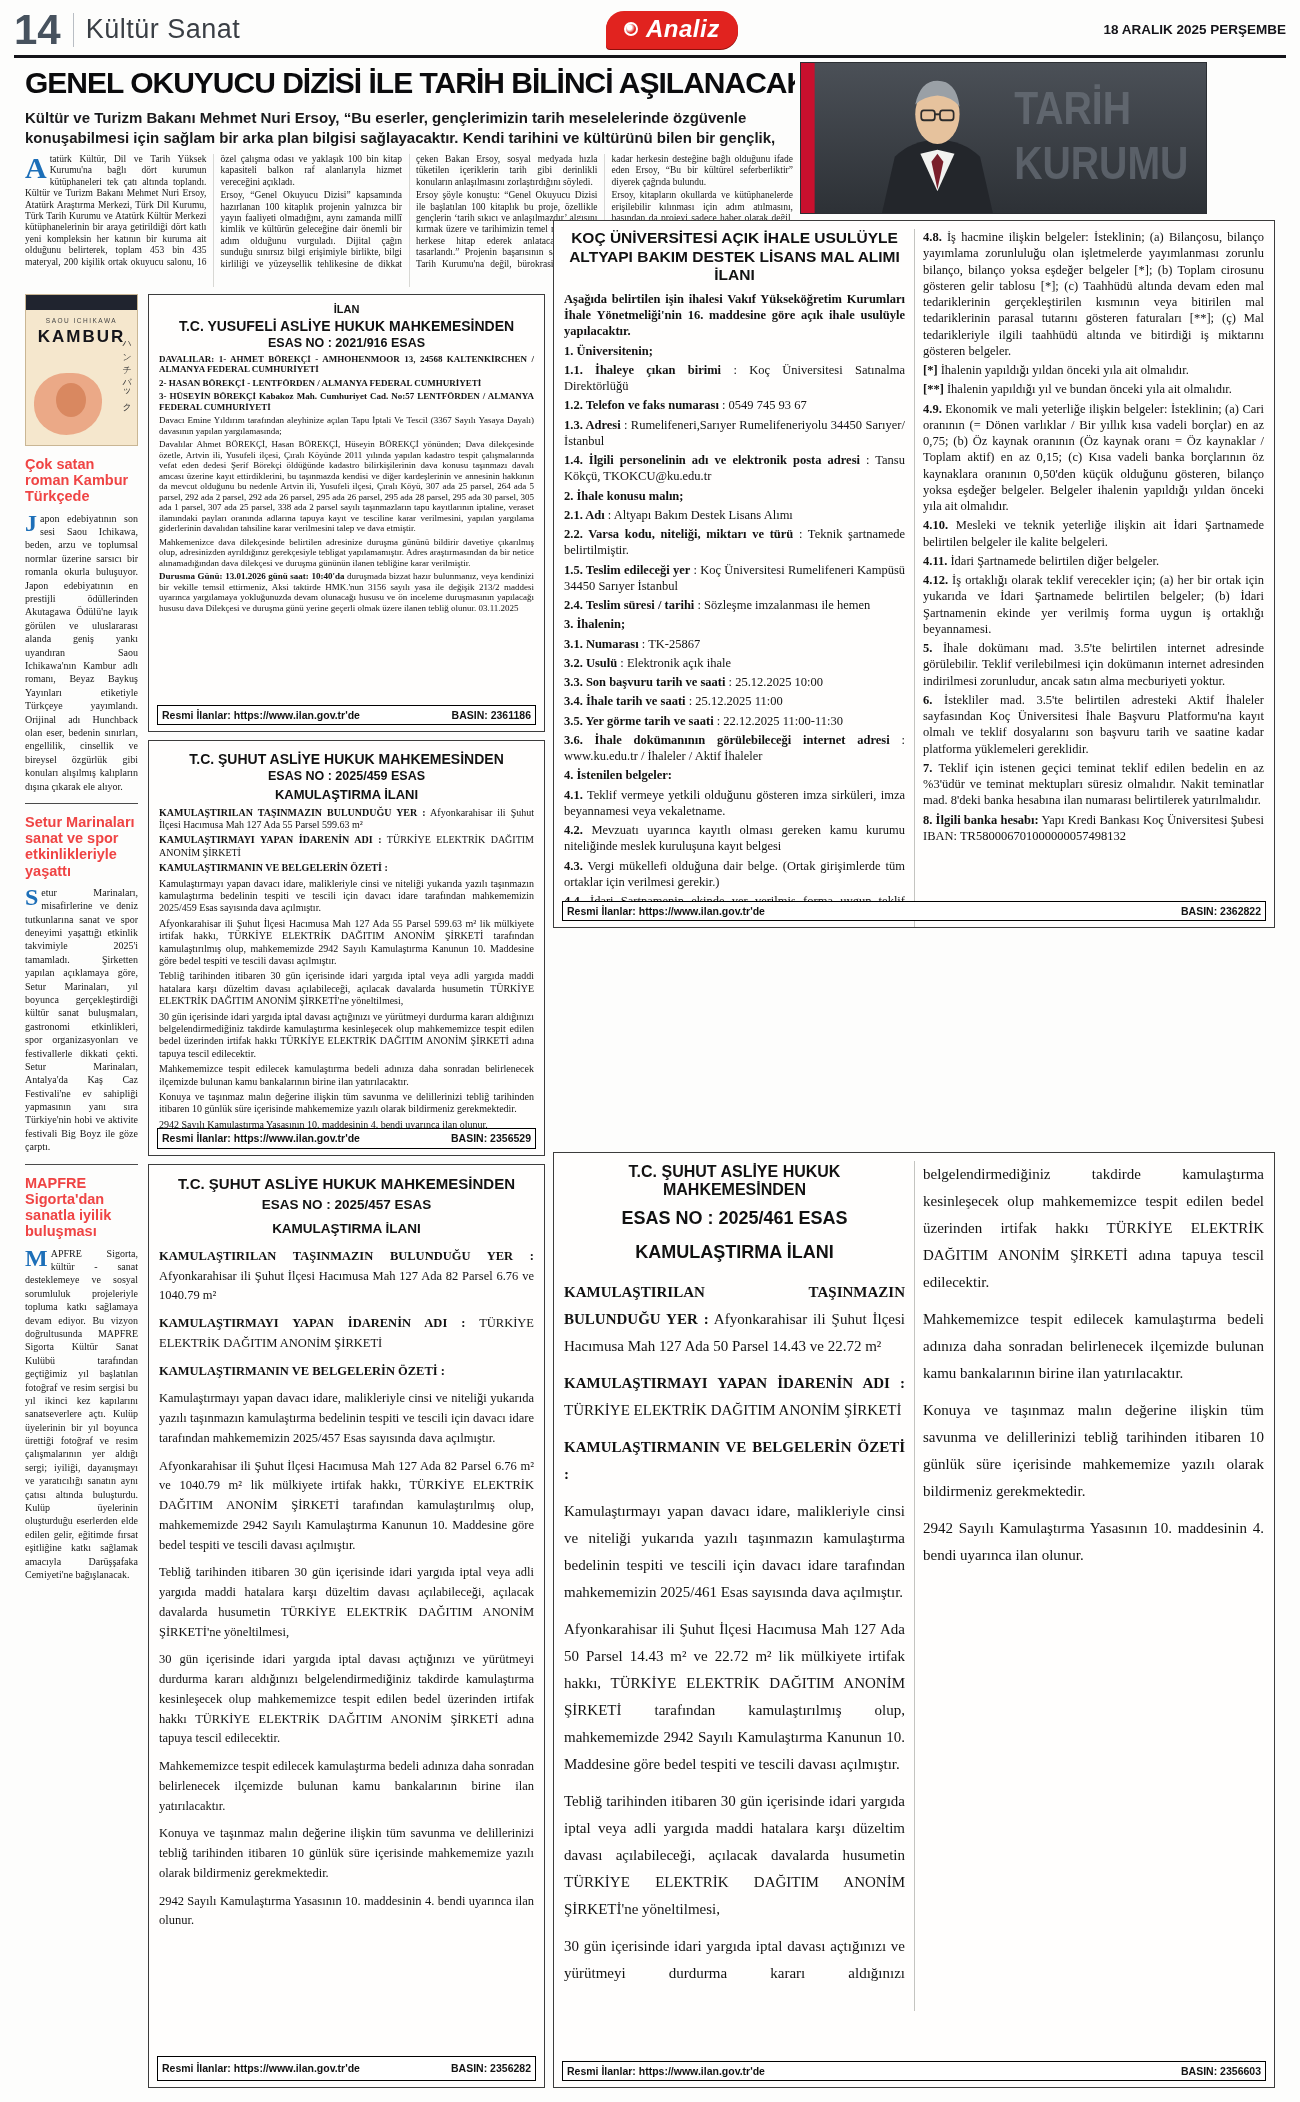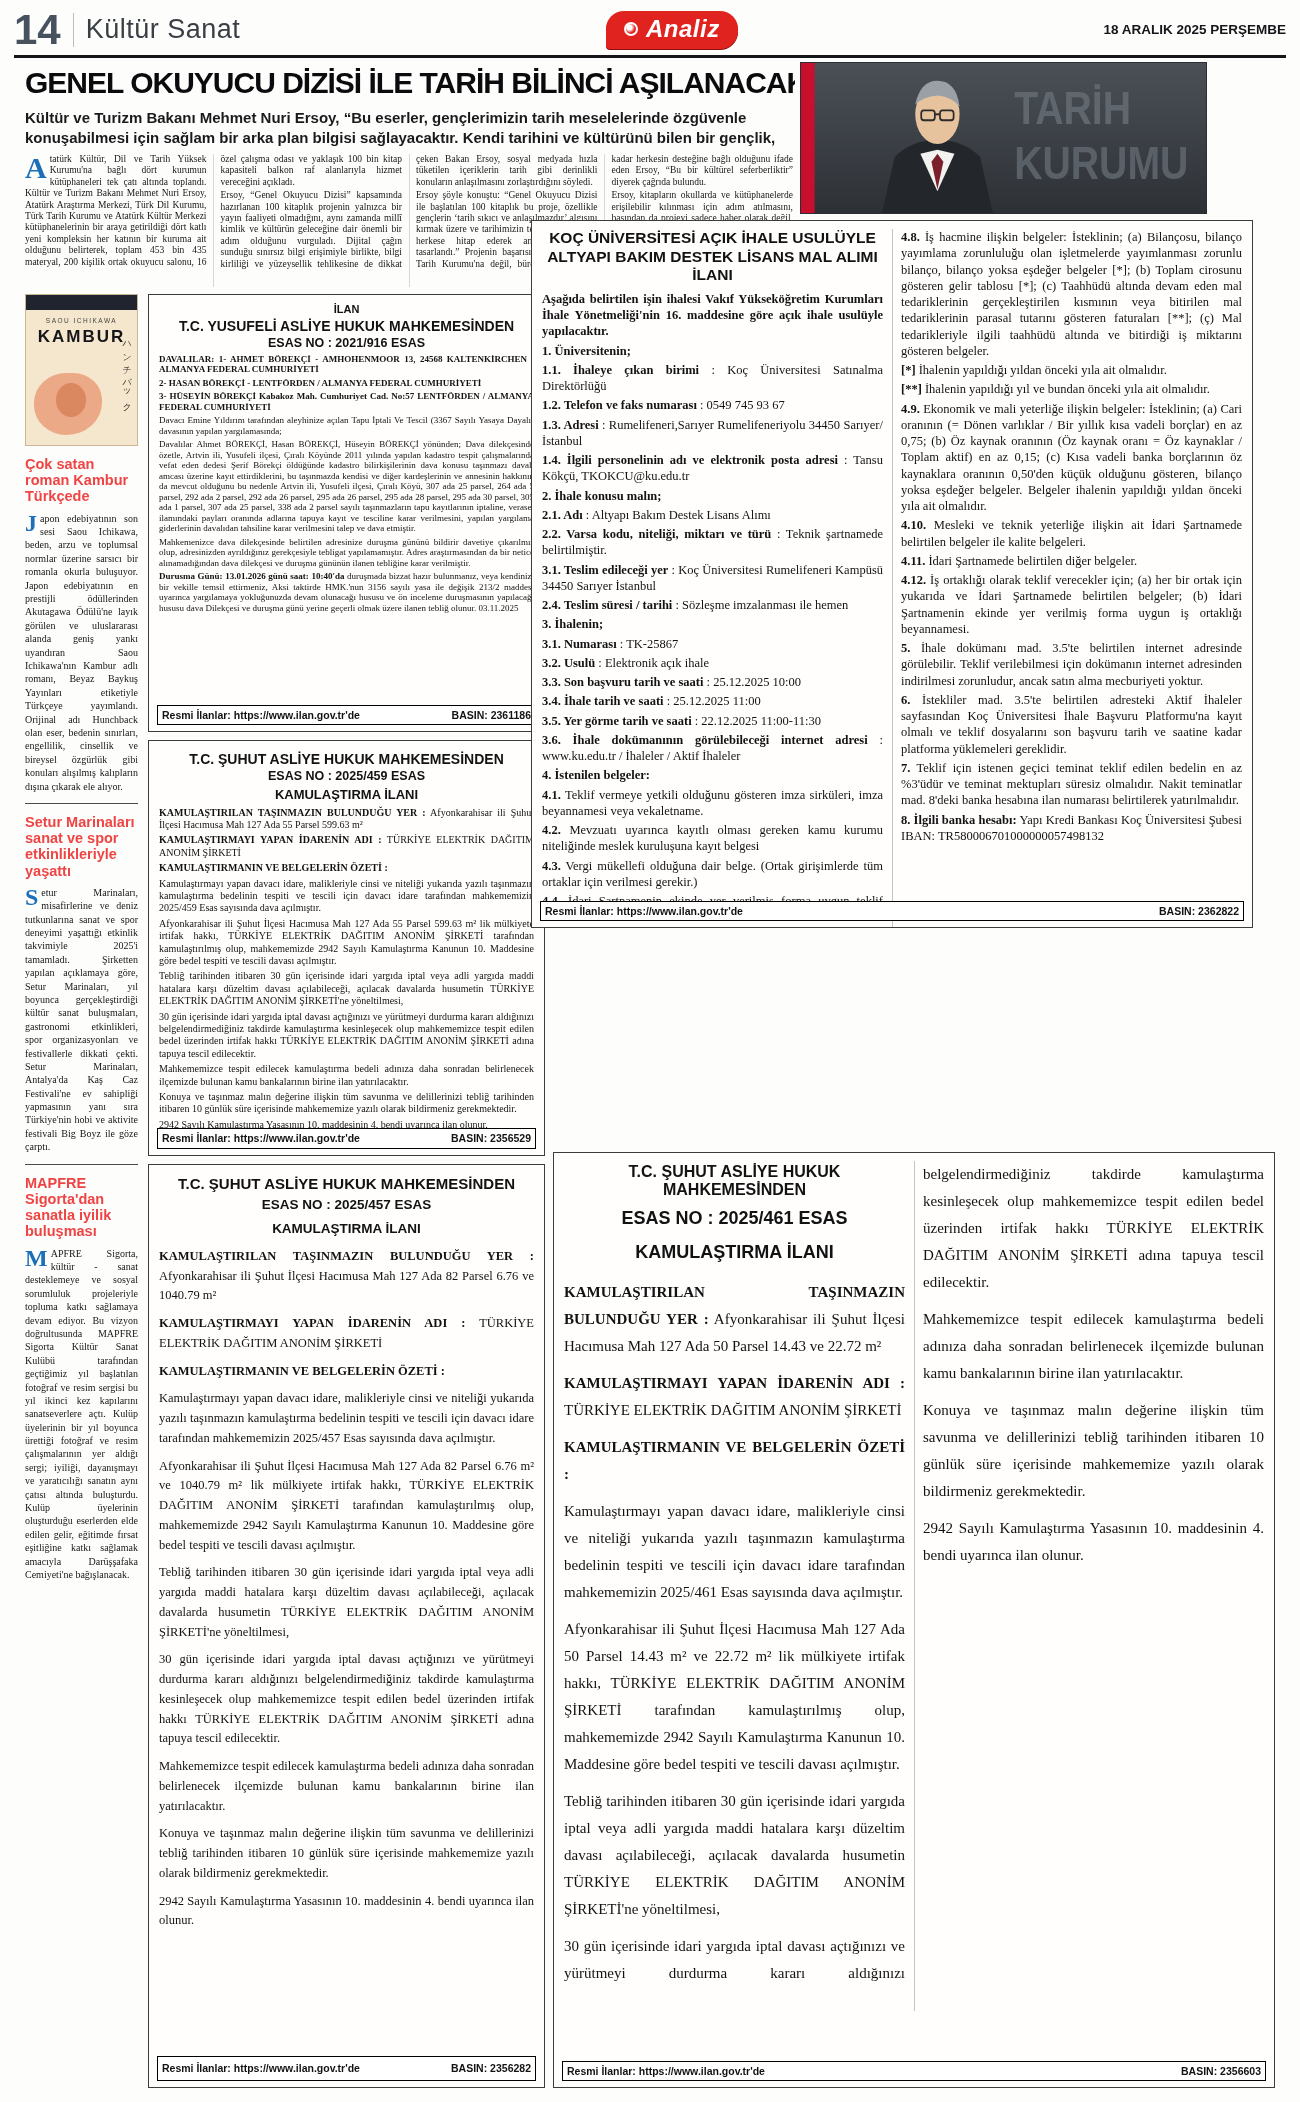--- a/index.html
+++ b/index.html
@@ -90,21 +90,21 @@
   
   .colA { position:absolute; left:148px; top:294px; width:397px; height:1794px; display:flex; flex-direction:column; gap:8px; }
   .box-yusufeli { height:438px; font-size:9px;  line-height:1.17; }
   .box-yusufeli .n-body p { margin:3px 0; }
   .box-s459 { height:416px; font-size:10px; line-height:1.24; }
   .box-s459 .n-body p { margin:3px 0; }
   .box-s457 { flex:1; font-size:12.5px; line-height:1.58; }
   .box-s457 .n-court { font-size:15px; } .box-s457 .n-esas,.box-s457 .n-type { font-size:13.5px; }
   .box-s457 .n-body p { margin:8px 0; }
   
-  .box-koc { position:absolute; left:531px; top:220px; width:722px; height:708px; }
+  .box-koc { position:absolute; left:553px; top:220px; width:722px; height:708px; }
   .koc-cols {
     column-count:2; column-gap:18px; column-rule:1px solid #c4c4c0; column-fill:auto;
     height:840px; overflow:hidden; font-size:12.5px; line-height:1.3; text-align:justify;
   }
   .koc-title { text-align:center; font-family:"Liberation Sans",sans-serif; font-weight:bold; font-size:15.5px; line-height:1.2; margin-bottom:6px; }
   .koc-intro { font-weight:bold; text-align:justify; margin-bottom:6px; }
   .koc-cols p { margin:3px 0; }
   
   .box-s461 { position:absolute; left:553px; top:1152px; width:722px; height:936px; }
   .s461-cols {
@@ -277,21 +277,21 @@
       <div>
 
       <p class="n-p"><b>1. Üniversitenin;</b> </p>
           <p class="n-p"><b>1.1. İhaleye çıkan birimi</b> <span>: Koç Üniversitesi Satınalma Direktörlüğü</span></p>
           <p class="n-p"><b>1.2. Telefon ve faks numarası</b> <span>: 0549 745 93 67</span></p>
           <p class="n-p"><b>1.3. Adresi</b> <span>: Rumelifeneri,Sarıyer Rumelifeneriyolu 34450 Sarıyer/İstanbul</span></p>
           <p class="n-p"><b>1.4. İlgili personelinin adı ve elektronik posta adresi</b> <span>: Tansu Kökçü, TKOKCU@ku.edu.tr</span></p>
           <p class="n-p"><b>2. İhale konusu malın;</b> </p>
           <p class="n-p"><b>2.1. Adı</b> <span>: Altyapı Bakım Destek Lisans Alımı</span></p>
           <p class="n-p"><b>2.2. Varsa kodu, niteliği, miktarı ve türü</b> <span>: Teknik şartnamede belirtilmiştir.</span></p>
-          <p class="n-p"><b>3.1. Teslim edileceği yer</b> <span>: Koç Üniversitesi Rumelifeneri Kampüsü 34450 Sarıyer İstanbul</span></p>
+          <p class="n-p"><b>1.5. Teslim edileceği yer</b> <span>: Koç Üniversitesi Rumelifeneri Kampüsü 34450 Sarıyer İstanbul</span></p>
           <p class="n-p"><b>2.4. Teslim süresi / tarihi</b> <span>: Sözleşme imzalanması ile hemen</span></p>
           <p class="n-p"><b>3. İhalenin;</b> </p>
           <p class="n-p"><b>3.1. Numarası</b> <span>: TK-25867</span></p>
           <p class="n-p"><b>3.2. Usulü</b> <span>: Elektronik açık ihale</span></p>
           <p class="n-p"><b>3.3. Son başvuru tarih ve saati</b> <span>: 25.12.2025 10:00</span></p>
           <p class="n-p"><b>3.4. İhale tarih ve saati</b> <span>: 25.12.2025 11:00</span></p>
           <p class="n-p"><b>3.5. Yer görme tarih ve saati</b> <span>: 22.12.2025 11:00-11:30</span></p>
           <p class="n-p"><b>3.6. İhale dokümanının görülebileceği internet adresi</b> <span>: www.ku.edu.tr / İhaleler / Aktif İhaleler</span></p>
           <p class="n-p"><b>4. İstenilen belgeler:</b> </p>
           <p class="n-p"><b>4.1.</b> <span>Teklif vermeye yetkili olduğunu gösteren imza sirküleri, imza beyannamesi veya vekaletname.</span></p>

